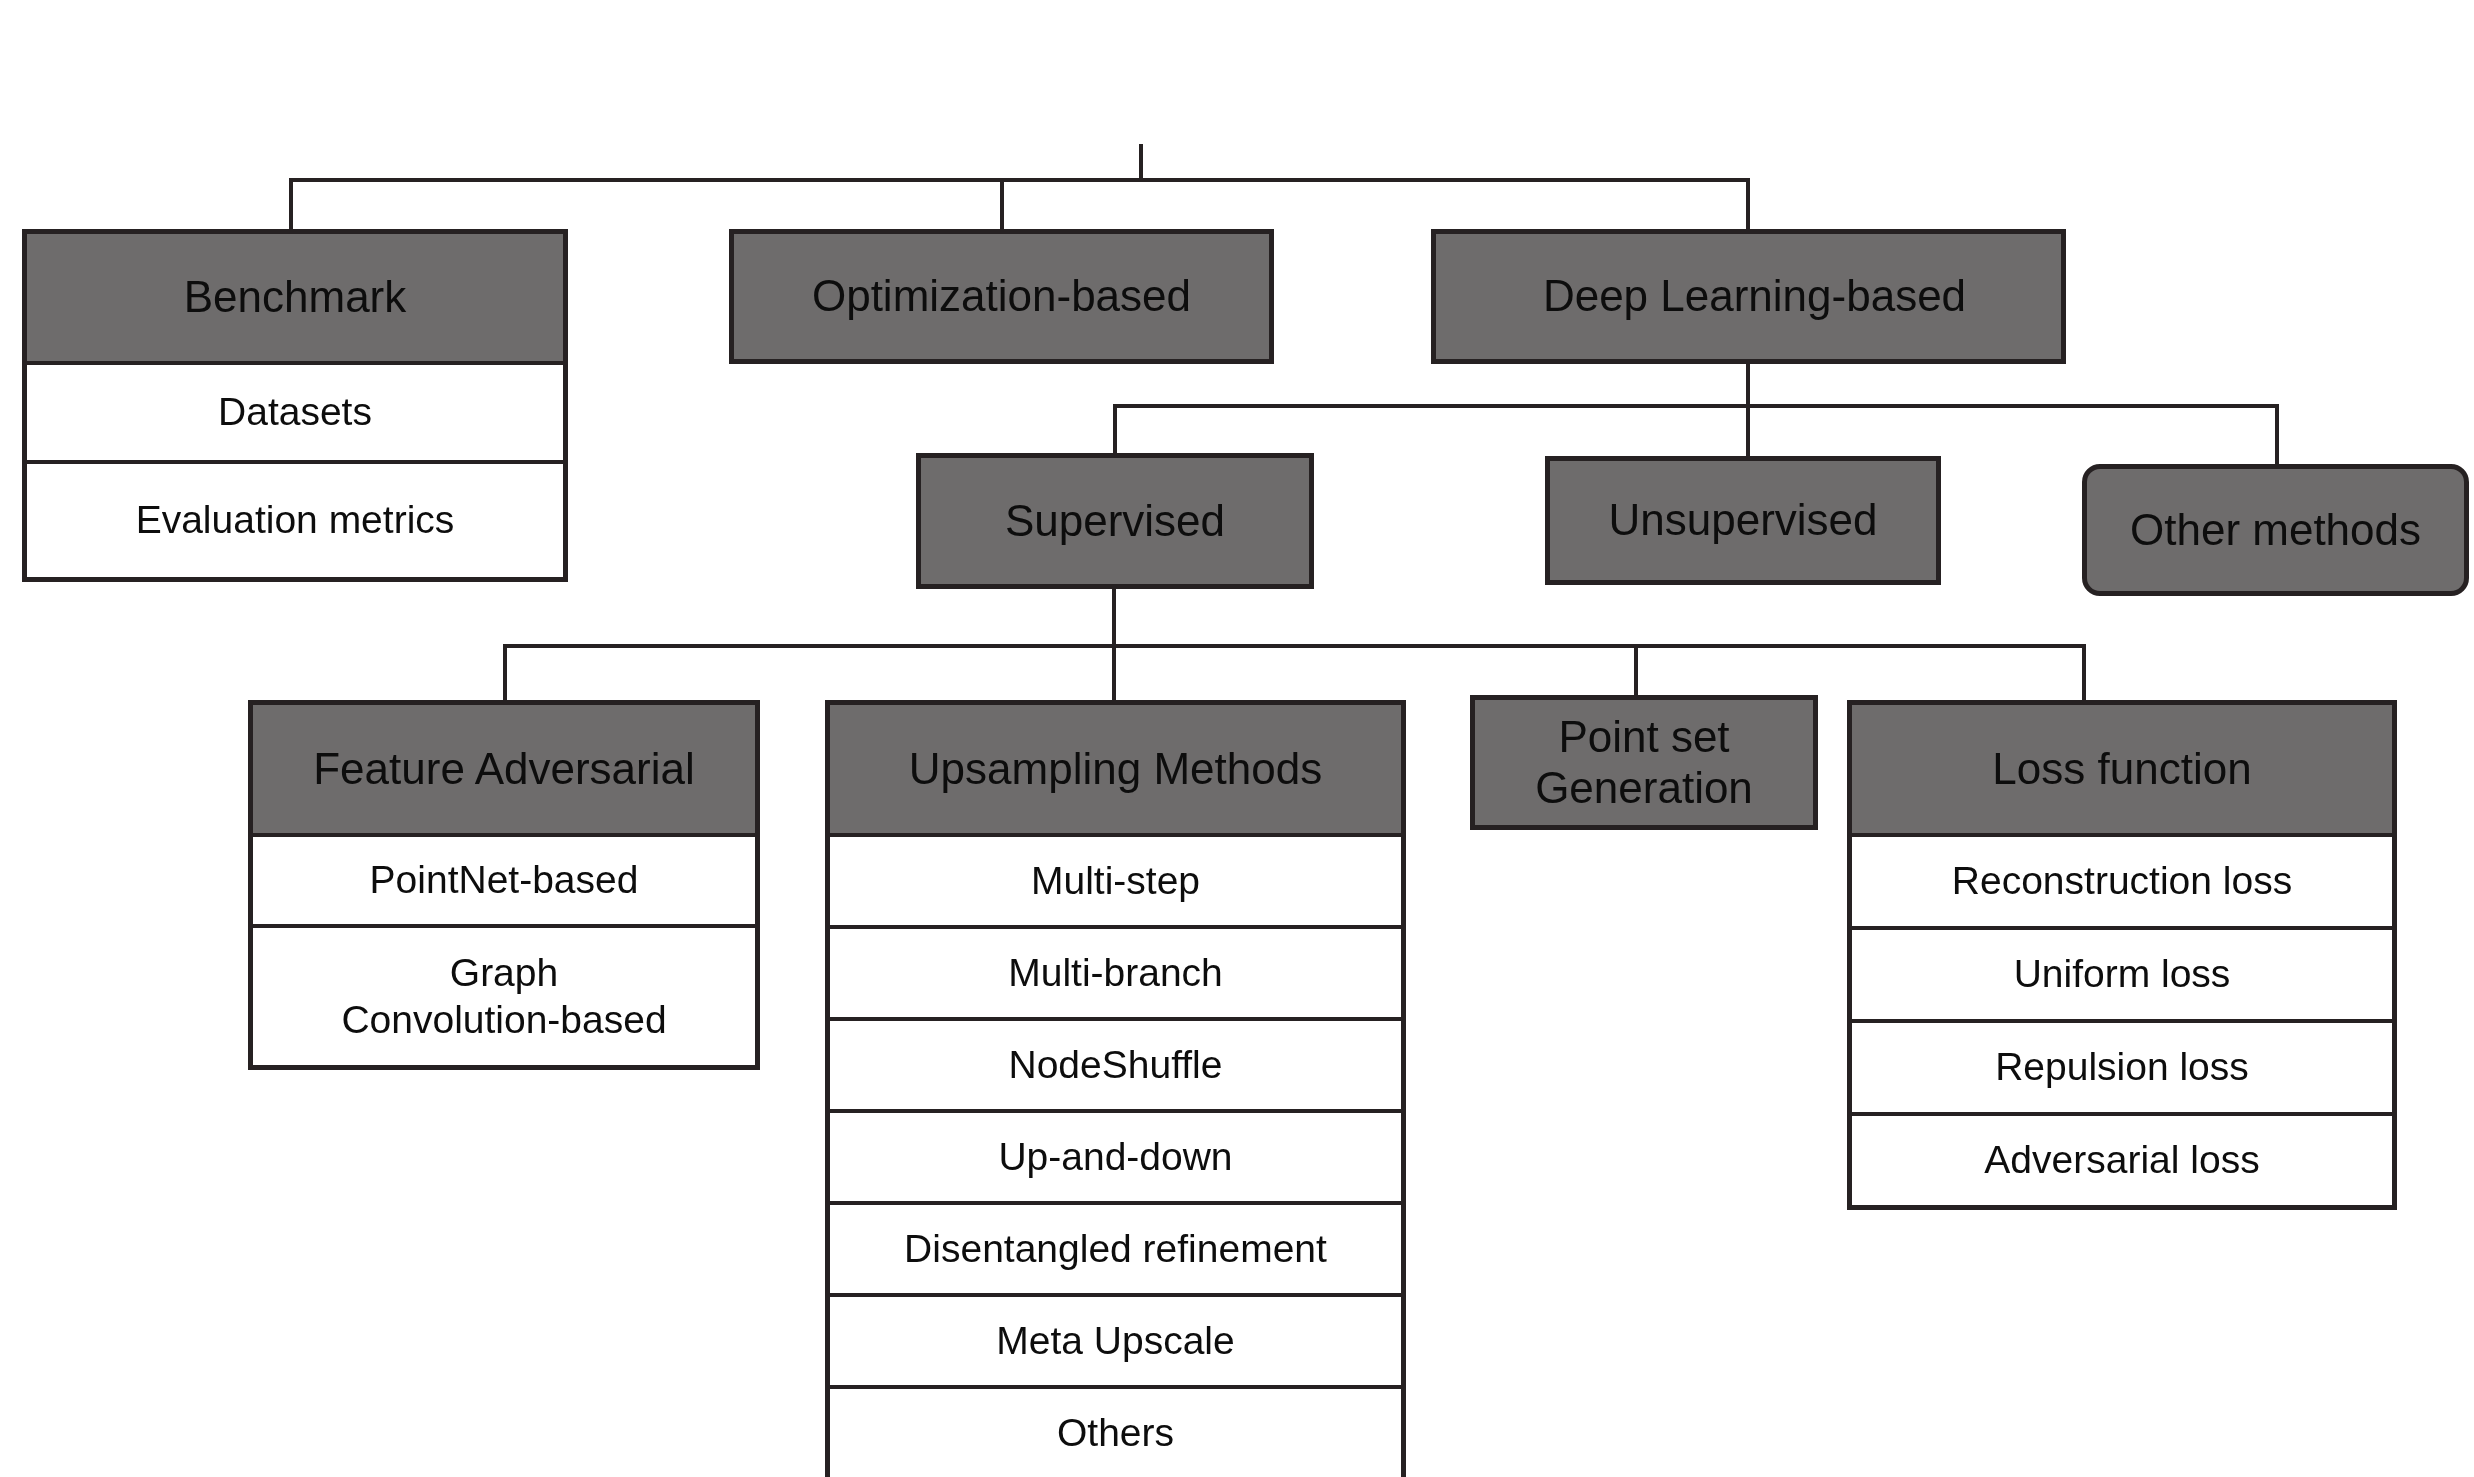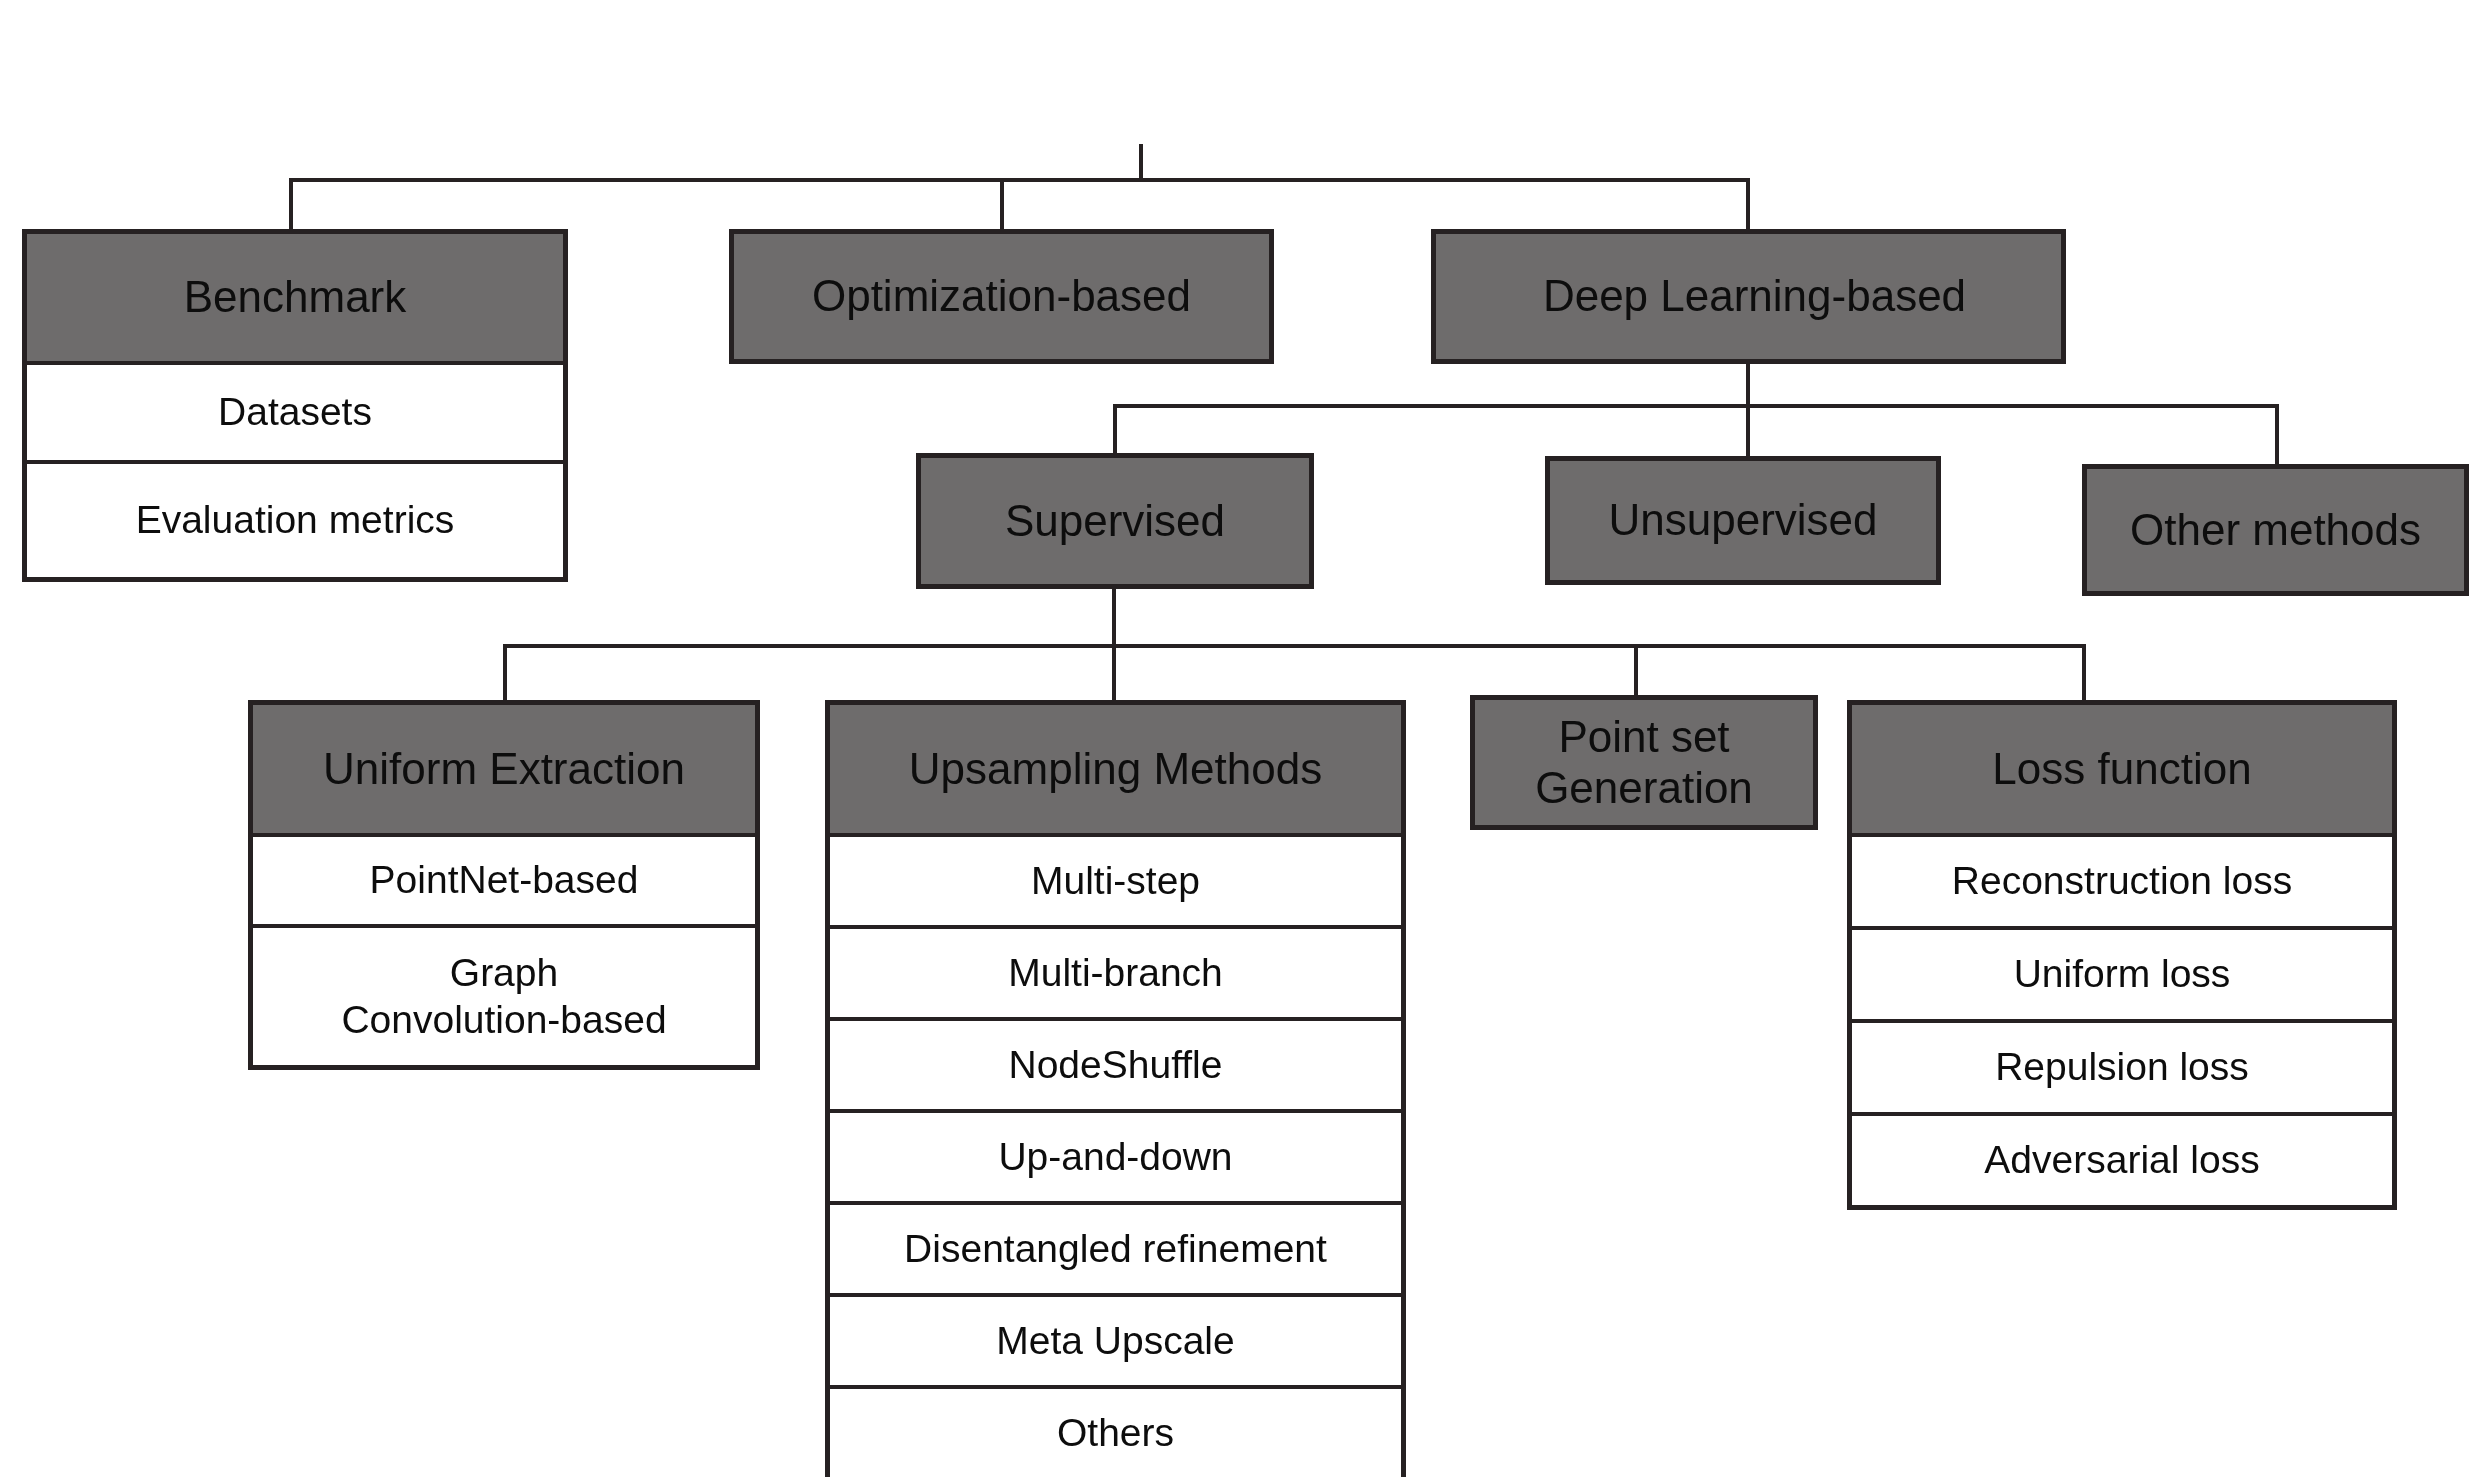--- a/index.html
+++ b/index.html
@@ -34,21 +34,21 @@
   #benchmark{left:22px;top:229px;width:546px;}
   #benchmark .hdr{height:127px;text-align:center;}
   #benchmark .cell:nth-of-type(2){height:99px;}
   #benchmark .cell:nth-of-type(3){height:117px;}
   #optimization{left:729px;top:229px;width:545px;height:135px;}
   #deep{left:1431px;top:229px;width:635px;height:135px;padding-left:12px;}
 
   
   #supervised{left:916px;top:453px;width:398px;height:136px;}
   #unsupervised{left:1545px;top:456px;width:396px;height:129px;}
-  #other{left:2082px;top:464px;width:387px;height:132px;}
+  #other{left:2082px;top:464px;width:387px;height:132px;border-radius:18px;}
 
   
   #feature{left:248px;top:700px;width:512px;}
   #feature .hdr{height:128px;}
   #feature .cell:nth-of-type(2){height:91px;}
   #feature .cell:nth-of-type(3){height:141px;}
 
   #upsampling{left:825px;top:700px;width:581px;}
   #upsampling .hdr{height:128px;}
   #upsampling .cell{height:92px;}
@@ -122,21 +122,21 @@
 
   <div class="box" id="unsupervised">
     <span class="label">Unsupervised</span>
   </div>
 
   <div class="box" id="other">
     <span class="label">Other methods</span>
   </div>
 
   <div class="composite" id="feature">
-    <div class="hdr">Uniform Extraction</div>
+    <div class="hdr">Feature Adversarial</div>
     <div class="cell">PointNet-based</div>
     <div class="cell">Graph
 Convolution-based</div>
   </div>
 
   <div class="composite" id="upsampling">
     <div class="hdr">Upsampling Methods</div>
     <div class="cell">Multi-step</div>
     <div class="cell">Multi-branch</div>
     <div class="cell">NodeShuffle</div>

